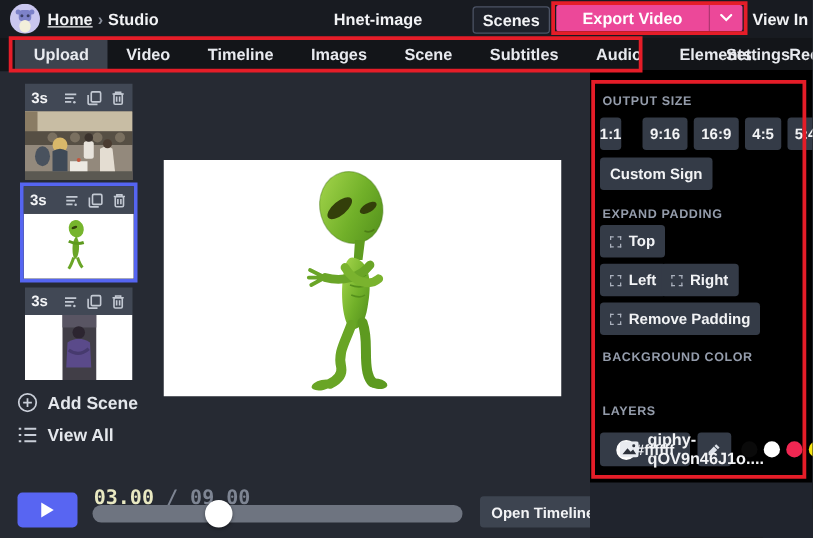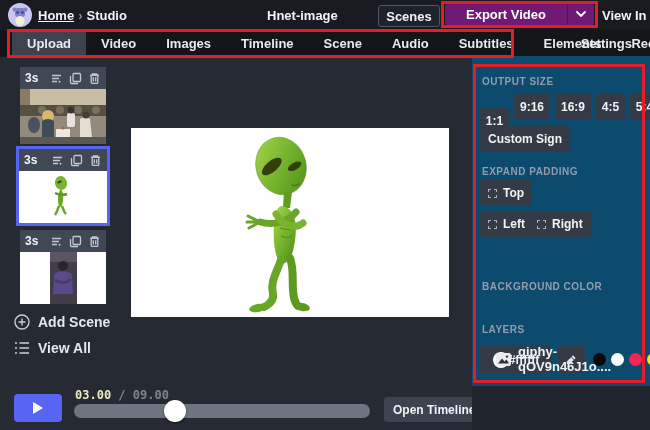--- a/index.html
+++ b/index.html
@@ -53,32 +53,32 @@
 
   
   #canvas { left:131px; top:128px; width:318px; height:189px; background:#ffffff; }
 
   
   #play-btn { left:14px; top:394px; width:48px; height:28px; border-radius:4px;
     display:flex; align-items:center; justify-content:center; cursor:pointer; }
   #play-btn .tri { width:0; height:0; border-style:solid; border-width:6px 0 6px 10px;
     border-color:transparent transparent transparent #ffffff; }
   #time-display { left:75px; top:388px; font-family:"DejaVu Sans Mono", monospace;
-    font-weight:bold; font-size:12px; white-space:nowrap; }
+    font-weight:bold; font-size:16px; white-space:nowrap; }
   #time-display .cur { color:#e9e9c2; }
   #time-display .rest { color:#7e8593; }
   #slider { left:74px; top:404px; width:296px; height:14px; background:#6e7480; border-radius:7px; cursor:pointer; }
   #slider-handle { top:400px; width:22px; height:22px; border-radius:50%; background:#ffffff;
     box-shadow:0 1px 3px rgba(0,0,0,.4); cursor:grab; }
   #open-timeline { left:384px; top:397px; height:25px; padding:0 9px; background:#3d4450;
     border-radius:3px; display:flex; align-items:center; font-weight:bold; font-size:12px;
     color:#f2f3f5; cursor:pointer; }
 
   
-  #right-col { left:472px; top:56px; width:178px; height:374px; background:#0c4a6e; }
+  #right-col { left:472px; top:56px; width:178px; height:374px; background:#000000; }
   #right-col-bottom { left:472px; top:386px; width:178px; height:44px; background:#20242d; }
   #panel-annotation { left:473px; top:64px; width:172px; height:319px; border:3px solid #e51d28; pointer-events:none; z-index:50; }
   .panel-label { position:absolute; left:10px; font-weight:bold; font-size:10px;
     letter-spacing:.5px; color:#949cab; }
   .pbtn { position:absolute; height:26px; background:#343b47; border-radius:3px; color:#f2f3f5;
     font-weight:bold; font-size:12px; display:flex; align-items:center; justify-content:center;
     padding:0 8px; cursor:pointer; white-space:nowrap; }
   .pad-sq { width:9px; height:9px; border:1px dashed #aab1bd; margin-right:6px; flex:none; }
   .dot { position:absolute; width:13px; height:13px; border-radius:50%; top:297px; cursor:pointer; }
   #hex-btn { left:8px; top:290px; width:72px; height:27px; gap:0; }
@@ -98,41 +98,41 @@
       <circle cx="17.5" cy="6.5" r="2" fill="#7d82c9"></circle>
     <circle cx="9.5" cy="9.5" r="1.2" fill="#3a3f66"></circle>
       <circle cx="14.5" cy="9.5" r="1.2" fill="#3a3f66"></circle>
     <ellipse cx="12" cy="18" rx="4.5" ry="5" fill="#f2efdb"></ellipse>
   </svg>
   <div id="breadcrumb" class="abs">
     <span class="home">Home</span><span class="sep">›</span><span class="cur">Studio</span>
   </div>
   <div id="app-title" class="abs">Hnet-image</div>
   <div id="share-btn" class="abs">Scenes</div>
-  <div id="export-btn" class="abs" style="background-color: #701a75;">
+  <div id="export-btn" class="abs" style="background-color: #ec4899;">
     <span class="main">Export Video</span>
     <span class="divider"></span>
     <span class="chev">
       <svg width="10" height="7" viewBox="0 0 10 7">
           <path d="M1 1 L5 5 L9 1" stroke="#fff" stroke-width="1.8" fill="none" stroke-linecap="round"></path>
         </svg>
     </span>
   </div>
   <div id="export-annotation" class="abs" style="border-color: rgb(229, 29, 40);"></div>
   <div id="signin" class="abs">View In</div>
 </div>
 
 <div id="tabbar" class="abs">
   <div class="tab active">Upload</div>
   <div class="tab">Video</div>
+  <div class="tab">Timeline</div>
   <div class="tab">Images</div>
-  <div class="tab">Timeline</div>
   <div class="tab">Scene</div>
+  <div class="tab">Subtitles</div>
   <div class="tab">Audio</div>
-  <div class="tab">Subtitles</div>
   <div class="tab">Elements</div>
   <div class="tab">Record</div>
 </div>
 <div id="settings" class="abs">Settings</div>
 <div id="tabs-annotation" class="abs" style="border-color: rgb(229, 29, 40);"></div>
 
 <div class="scene-card abs" style="top:67px">
   <div class="scene-head">
     <span class="scene-dur">3s</span>
     <svg class="scene-icon" viewBox="0 0 13 13">
@@ -298,39 +298,43 @@
 </div>
 <div id="time-display" class="abs">
   <span class="cur">03.00</span><span class="rest"> / </span><span class="rest">09.00</span>
 </div>
 <div id="slider" class="abs"></div>
 <div id="slider-handle" class="abs" style="left:164px"></div>
 <div id="open-timeline" class="abs">Open Timeline</div>
 
 <div id="right-col" class="abs">
   <div class="panel-label" style="top:20px">OUTPUT SIZE</div>
-  <div class="pbtn" style="left:8px;  top:52px; width:29px">1:1</div>
+  <div class="pbtn" style="left:8px;  top:38px; width:17px">1:1</div>
   <div class="pbtn" style="left:42px; top:38px; width:36px">9:16</div>
   <div class="pbtn" style="left:83px; top:38px; width:36px">16:9</div>
   <div class="pbtn" style="left:124px;top:38px; width:29px">4:5</div>
   <div class="pbtn" style="left:158px;top:38px; width:29px; max-width:29px">5:4</div>
   <div class="pbtn" style="left:8px; top:70px">Custom Sign</div>
 
   <div class="panel-label" style="top:110px">EXPAND PADDING</div>
   <div class="pbtn" style="left:8px; top:124px">
       <span class="pad-sq"></span>
       <span>Top</span>
     </div>
   <div class="pbtn" style="left:8px; top:155px">
       <span class="pad-sq"></span>
       <span>Left</span>
     </div>
   <div class="pbtn" style="left:57px; top:155px">
       <span class="pad-sq"></span>
       <span>Right</span>
+    </div>
+  <div class="pbtn" style="left:8px; top:186px">
+      <span class="pad-sq"></span>
+      <span>Remove Padding</span>
     </div>
 
   <div class="panel-label" style="top:225px">BACKGROUND COLOR</div>
   <div class="pbtn" id="hex-btn">
     <span class="circ"></span>
     <span>#ffffff</span>
   </div>
   <div class="pbtn" id="dropper-btn">
     <svg width="13" height="13" viewBox="0 0 13 13">
       <path d="M8.2 1.6 L11.4 4.8 L9.8 6.4 L6.6 3.2 Z" fill="#dfe3ea"></path>

